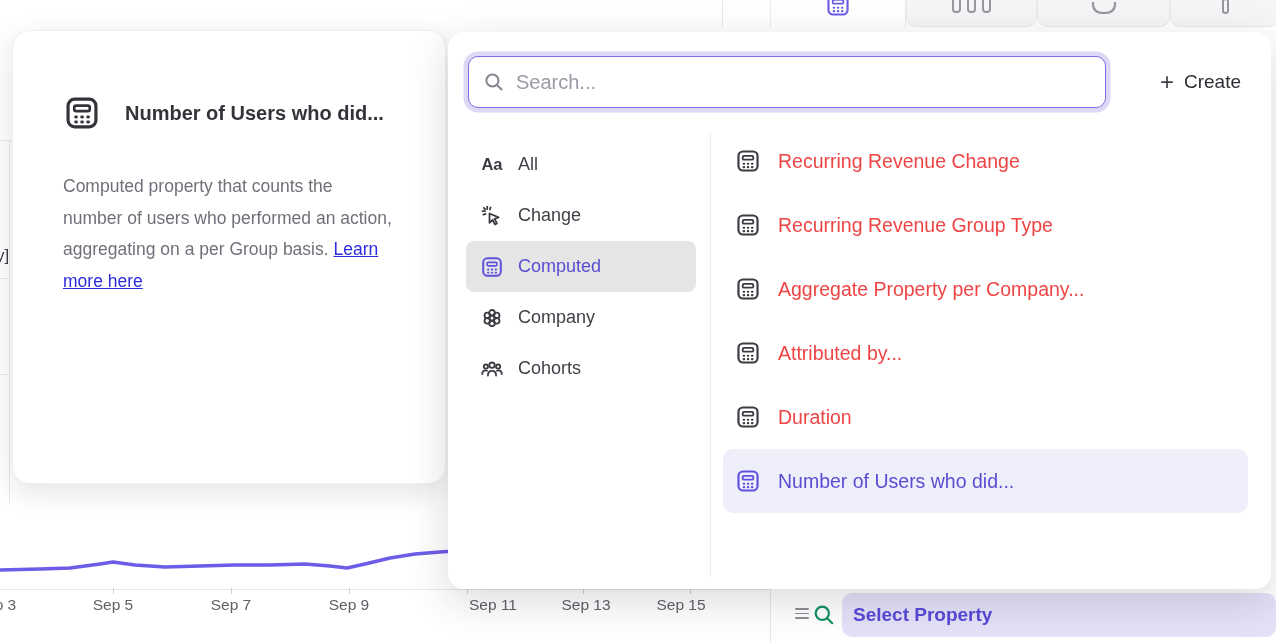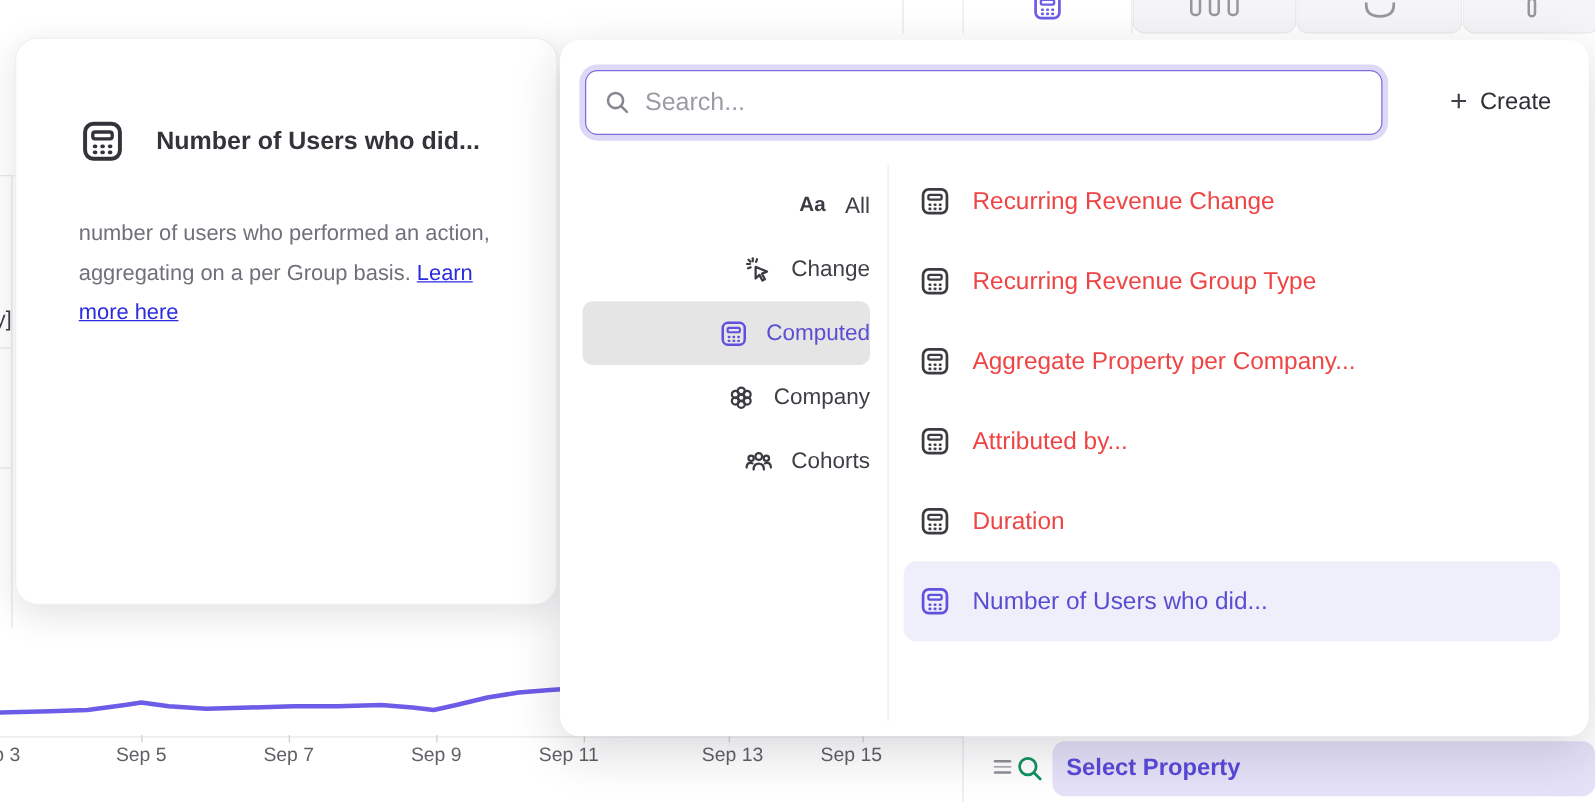--- a/index.html
+++ b/index.html
@@ -56,21 +56,21 @@
   .search-box input { flex:1; border:none; outline:none; font-size:20px; color:#33333a;
                       font-family:"Liberation Sans", sans-serif; background:transparent; }
   .search-box input::placeholder { color:#9b9ba6; }
   .create-btn { position:absolute; right:30px; top:24px; height:52px; display:flex;
                 align-items:center; gap:10px; cursor:pointer; }
   .create-plus { font-size:24px; color:#3f3f46; font-weight:400; line-height:1; }
   .create-label { font-size:19px; color:#2e2e35; font-weight:500; }
 
   .cat-item { position:absolute; left:18px; width:230px; height:51px; border-radius:8px;
               display:flex; align-items:center; gap:14px; padding-left:14px;
-              font-size:18px; font-weight:500; color:#3f3f47;justify-content:flex-end; }
+              font-size:18px; font-weight:500; color:#3f3f47; }
   .cat-item .cicon { width:24px; height:24px; color:#3b3b42; display:flex; align-items:center; justify-content:center; }
   .cat-item.active { background:#e5e5e5; color:#594ed2; }
   .cat-item.active .cicon { color:#5f51dd; }
   .aa-glyph { font-size:16.5px; font-weight:600; }
   .v-divider { position:absolute; left:262px; top:100px; height:445px; width:1px; background:#ededf0; }
 
   .results { position:absolute; left:275px; top:97px; width:525px; }
   .result-item { height:64px; display:flex; align-items:center; gap:17px; padding-left:12px;
                  border-radius:10px; font-size:19.5px; font-weight:500; color:#ef4444; }
   .result-item .ricon { width:26px; height:26px; color:#3b3b42; flex:0 0 26px; }
@@ -167,21 +167,21 @@
   <div class="tick" style="left:113px"></div>
   <div class="tick" style="left:231px"></div>
   <div class="tick" style="left:349px"></div>
   <div class="tick" style="left:467px"></div>
   <div class="tick" style="left:583px"></div>
   <div class="tick" style="left:690px"></div>
   <span class="xlabel" style="left:-4px">Sep 3</span>
   <span class="xlabel" style="left:113px">Sep 5</span>
   <span class="xlabel" style="left:231px">Sep 7</span>
   <span class="xlabel" style="left:349px">Sep 9</span>
-  <span class="xlabel" style="left:455px">Sep 11</span>
+  <span class="xlabel" style="left:493px">Sep 11</span>
   <span class="xlabel" style="left:586px">Sep 13</span>
   <span class="xlabel" style="left:681px">Sep 15</span>
   <div class="bottom-divider"></div>
 
   <div class="drag-handle">
       <i></i>
       <i></i>
       <i></i>
     </div>
   <svg style="position:absolute;left:812px;top:603px" width="24" height="24" viewBox="0 0 24 24">
@@ -194,20 +194,21 @@
   </div>
 
   <div class="tooltip-card">
     <div class="tooltip-head">
       <svg width="38" height="38" viewBox="0 0 24 24" style="color:#33333a">
           <use href="#calc-icon"></use>
         </svg>
       <span class="tooltip-title">Number of Users who did...</span>
     </div>
     <p class="tooltip-desc">
+      <span class="dline">Computed property that counts the</span>
       <span class="dline">number of users who performed an action,</span>
       <span>aggregating on a per Group basis.</span>
       <a href="#">Learn more here</a>
     </p>
   </div>
 
   <div class="panel">
 
     <div class="search-box">
       <svg width="22" height="22" viewBox="0 0 24 24" style="color:#86868f">

